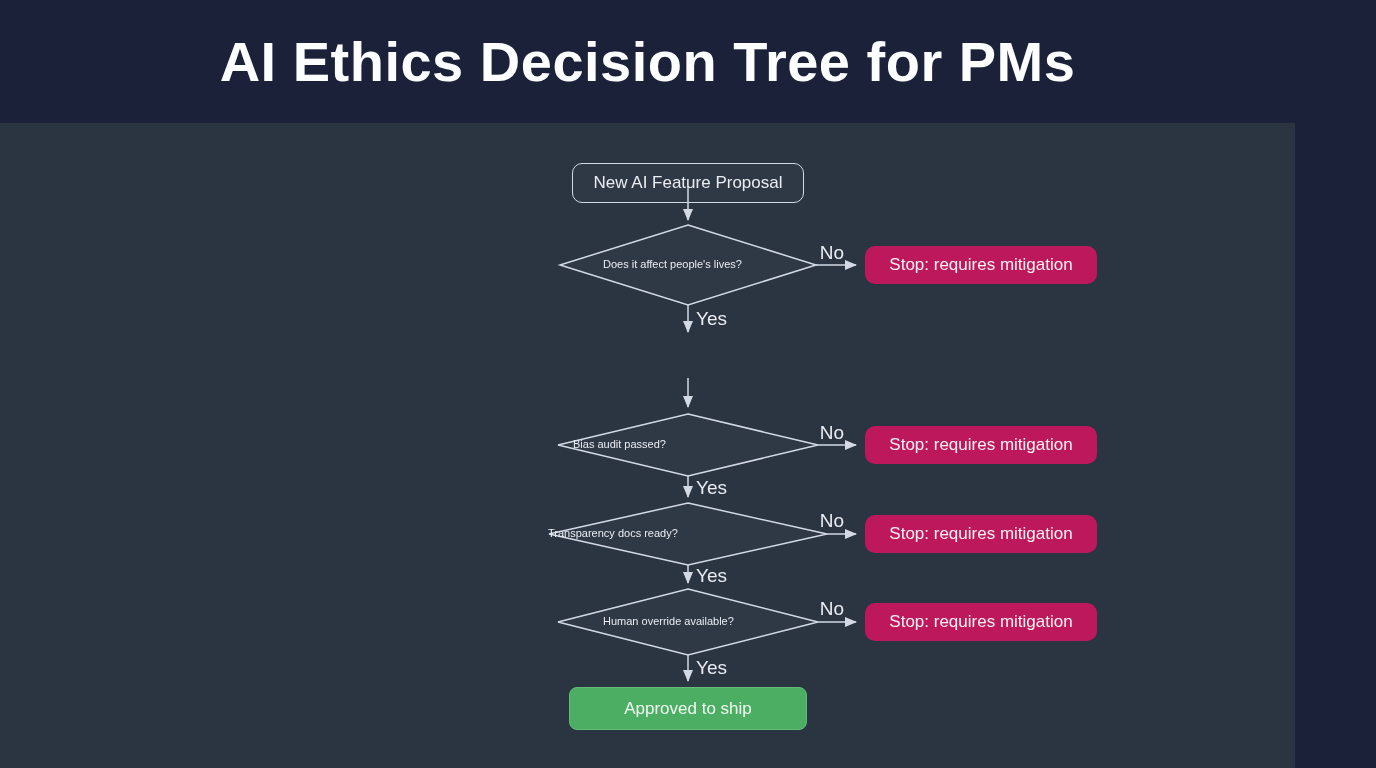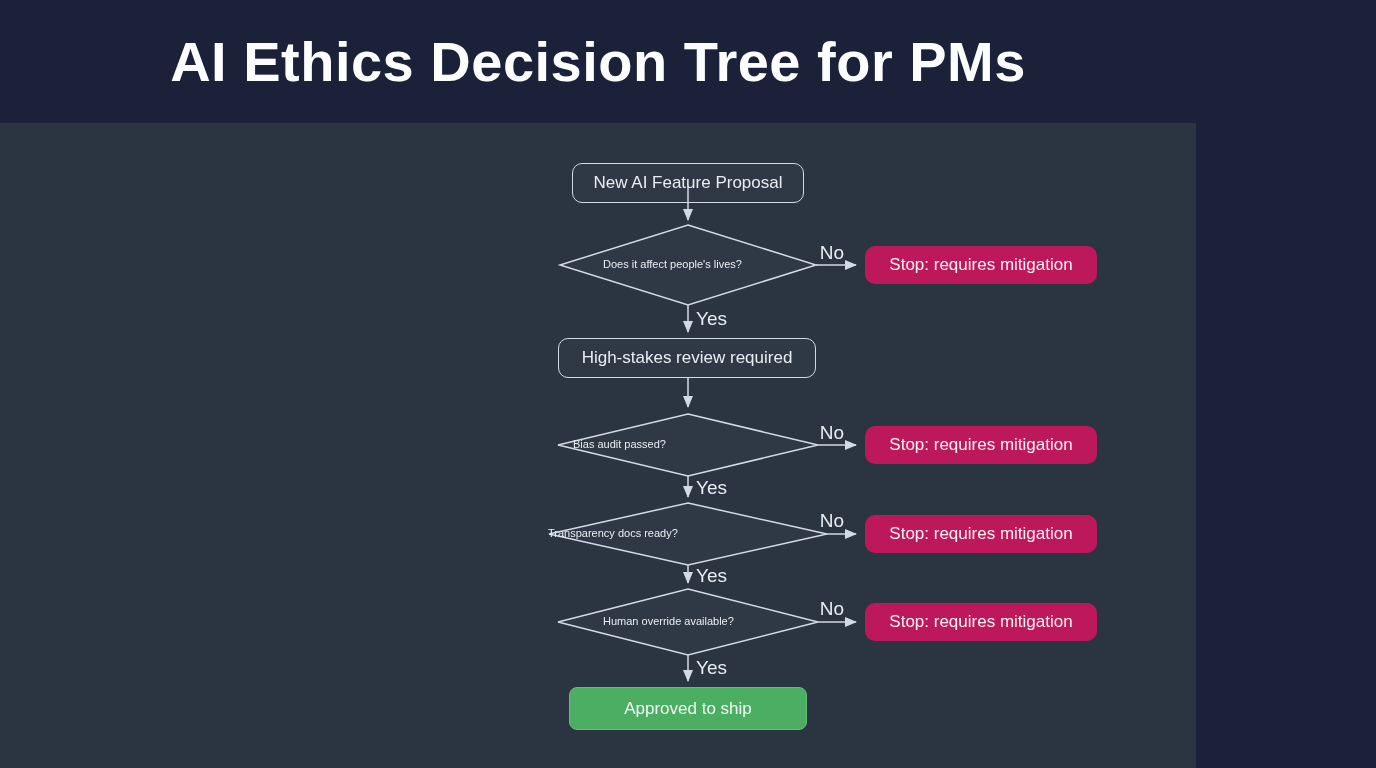--- a/index.html
+++ b/index.html
@@ -1,18 +1,18 @@
 <!DOCTYPE html>
 <html><head>
 <meta charset="utf-8">
 <style>
   html, body { margin: 0; padding: 0; background: #1a2139; }
   .stage {
     position: relative;
-    width: 1196px;
+    width: 1295px;
     height: 768px;
     overflow: hidden;
     background: #2b3542;
     font-family: "Liberation Sans", sans-serif;
   }
   .titlebar {
     position: absolute;
     top: 0; left: 0;
     width: 100%;
     height: 123px;
@@ -116,21 +116,20 @@
       <polygon points="688,102 816,142 688,182 560,142" fill="rgba(255,255,255,0.02)" stroke="#d3dae4" stroke-width="1.5"></polygon>
       <polygon points="688,291 818,322 688,353 558,322" fill="rgba(255,255,255,0.02)" stroke="#d3dae4" stroke-width="1.5"></polygon>
       <polygon points="688,380 827,411 688,442 549,411" fill="rgba(255,255,255,0.02)" stroke="#d3dae4" stroke-width="1.5"></polygon>
       <polygon points="688,466 818,499 688,532 558,499" fill="rgba(255,255,255,0.02)" stroke="#d3dae4" stroke-width="1.5"></polygon>
     </svg>
 
     <div class="node outline" style="left:572px; top:40px; width:232px; height:40px;">New AI Feature Proposal</div>
 
     <div class="node stop" style="left:865px; top:123px; width:232px; height:38px;">Stop: requires mitigation</div>
 
-    <div class="node outline" style="left:558px; top:215px; width:258px; height:40px;">High-stakes review required</div>
 
     <div class="node stop" style="left:865px; top:303px; width:232px; height:38px;">Stop: requires mitigation</div>
 
     <div class="node stop" style="left:865px; top:392px; width:232px; height:38px;">Stop: requires mitigation</div>
 
     <div class="node stop" style="left:865px; top:480px; width:232px; height:38px;">Stop: requires mitigation</div>
 
     <div class="node end-node" style="left:569px; top:564px; width:238px; height:43px;">Approved to ship</div>
 
     <div class="dlabel" style="left:688px; top:142px; width:170px;">Does it affect people's lives?</div>

